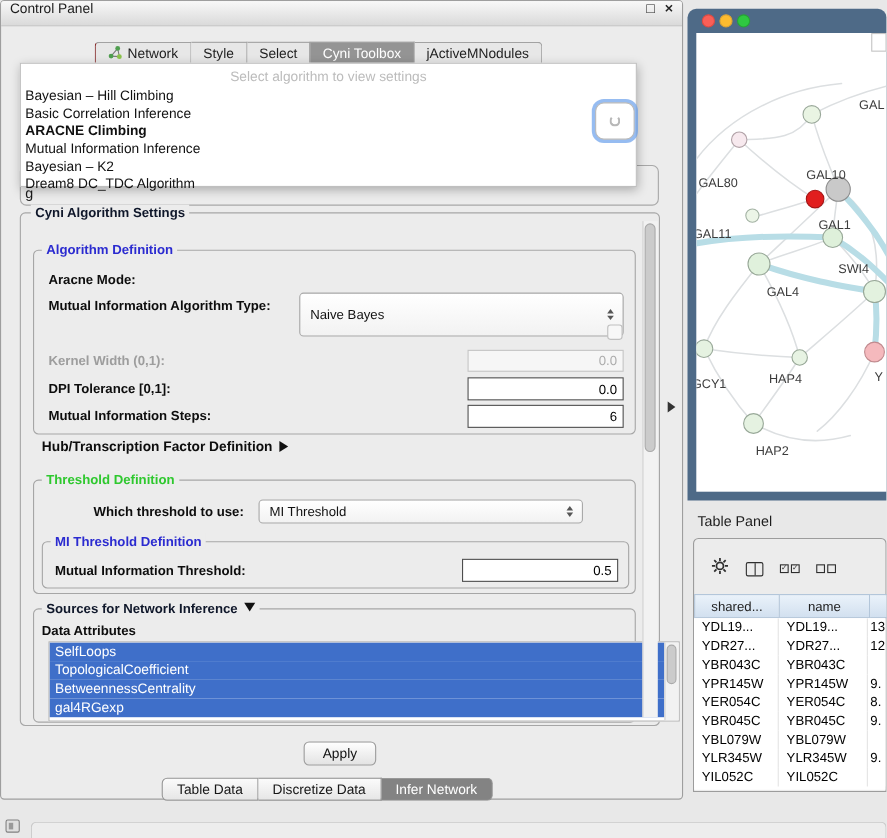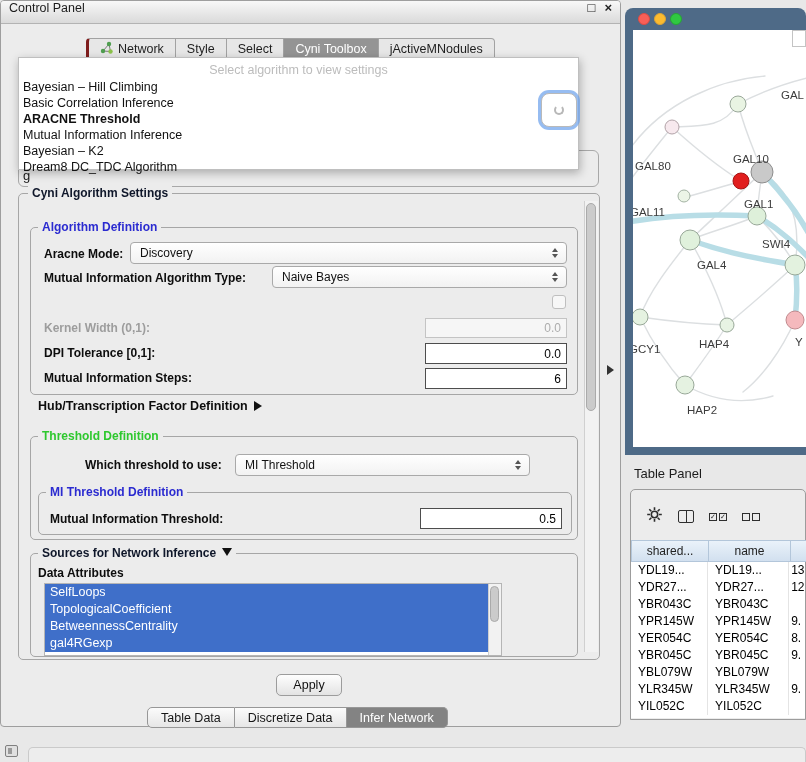--- a/index.html
+++ b/index.html
@@ -5,21 +5,21 @@
 *{box-sizing:border-box;margin:0;padding:0}
 body{font-family:"Liberation Sans",sans-serif;background:#e8e8e8}
 .page{position:relative;width:806px;height:762px;overflow:hidden;background:#e8e8e8}
 .abs{position:absolute}
 .win-grey{background:#ececec;border:1px solid #9e9e9e;border-radius:4px}
 .titlebar{background:linear-gradient(#f8f8f8,#dadada);border-bottom:1px solid #b3b3b3;display:flex;align-items:flex-start;padding:0 8px;border-radius:3px 3px 0 0}
 .titlebar .t{font-size:12.5px;color:#1c1c1c;flex:1}
 .tbbtn{font-size:13px;color:#222;margin-left:9px;cursor:default;line-height:1}
 .tabbar{display:flex;align-items:flex-end;z-index:2}
 .tab{height:22px;display:flex;align-items:center;gap:5px;padding:0 11px;border:1px solid #a2a2a2;border-left:none;background:#e7e7e7;font-size:12.5px;color:#1e1e1e;white-space:nowrap}
-.tab:first-child{border-left:3px solid #7f1d1d;border-radius:4px 0 0 0}
+.tab:first-child{border-left:1px solid #7f1d1d;border-radius:4px 0 0 0}
 .tab:last-child{border-radius:0 4px 0 0}
 .tab.active{background:#949494;color:#fff}
 .popup{background:#fff;border:1px solid #bfbfbf;box-shadow:1px 3px 9px rgba(0,0,0,.28);z-index:5}
 .popup .ph{color:#bcbcbc;text-align:center;font-size:12.5px;height:17px;line-height:17px;margin-top:4px}
 .opt{height:16px;line-height:16px;font-size:12.5px;padding-left:4px;color:#111;white-space:nowrap}
 .opt.sel{font-weight:bold}
 .focusbtn{background:#fff;border:1px solid #b9b9b9;border-radius:8px;box-shadow:0 0 0 3px rgba(105,160,235,.7);z-index:6}
 .focusbtn i{position:absolute;left:50%;top:50%;width:10px;height:10px;margin:-5px 0 0 -5px;border:2px solid #b8b8b8;border-top-color:transparent;border-radius:50%}
 .groupbox{border:1px solid #a6a6a6;border-radius:5px;z-index:2}
 .gtitle{position:absolute;background:#ececec;padding:0 4px;font-size:12px;font-weight:bold;color:#0f172a;z-index:3;white-space:nowrap}
@@ -111,21 +111,21 @@
     </div>
 
   <div class="frag" style="left:18px;top:150px;width:581px;height:37px"></div>
   <div class="plain" style="left:23px;top:168px;z-index:1;font-size:13px">g</div>
 
   <div class="abs popup" style="left:18px;top:57px;width:561px;height:113px">
     <div class="ph">Select algorithm to view settings</div>
     <div>
         <div class="opt">Bayesian – Hill Climbing</div>
         <div class="opt">Basic Correlation Inference</div>
-        <div class="opt sel">ARACNE Threshold</div>
+        <div class="opt sel">ARACNE Climbing</div>
         <div class="opt">Mutual Information Inference</div>
         <div class="opt">Bayesian – K2</div>
         <div class="opt">Dream8 DC_TDC Algorithm</div>
       </div>
   </div>
 
   <div class="abs focusbtn" style="left:541px;top:93px;width:36px;height:34px">
     <i></i>
   </div>
 
@@ -133,30 +133,23 @@
   <span class="gtitle" style="left:28px;top:186px">Cyni Algorithm Settings</span>
 
   <div class="vscroll" style="left:584px;top:201px;width:14px;height:451px">
     <div class="vthumb" style="left:1px;top:2px;width:10px;height:208px"></div>
   </div>
 
   <div class="abs groupbox" style="left:30px;top:227px;width:548px;height:168px"></div>
   <span class="gtitle blue" style="left:38px;top:220px">Algorithm Definition</span>
 
   <span class="flabel" style="left:44px;top:247px">Aracne Mode:</span>
-  <div class="combo" style="left:130px;top:242px;width:437px;height:22px">
-    <span class="val">Discovery</span>
-    <span class="spin">
-        <i class="up"></i>
-        <i class="dn"></i>
-      </span>
-  </div>
 
   <span class="flabel" style="left:44px;top:271px">Mutual Information Algorithm Type:</span>
-  <div class="combo" style="left:272px;top:266px;width:295px;height:22px">
+  <div class="combo" style="left:272px;top:266px;width:295px;height:40px">
     <span class="val">Naive Bayes</span>
     <span class="spin">
         <i class="up"></i>
         <i class="dn"></i>
       </span>
   </div>
 
   <div class="checkbox" style="left:552px;top:295px"></div>
 
   <span class="flabel dis" style="left:44px;top:321px">Kernel Width (0,1):</span>
@@ -186,21 +179,21 @@
   <span class="gtitle blue" style="left:46px;top:485px">MI Threshold Definition</span>
 
   <span class="flabel" style="left:50px;top:512px">Mutual Information Threshold:</span>
   <div class="tfield" style="left:420px;top:508px;width:142px;height:21px">0.5</div>
 
   <div class="abs groupbox" style="left:30px;top:553px;width:548px;height:104px"></div>
   <span class="gtitle" style="left:38px;top:546px"><span>Sources for Network Inference</span><span class="tri-down"></span></span>
 
   <span class="flabel" style="left:38px;top:566px">Data Attributes</span>
 
-  <div class="attrlist" style="left:44px;top:583px;width:458px;height:73px">
+  <div class="attrlist" style="left:44px;top:583px;width:574px;height:73px">
     <div class="vscroll" style="right:0;top:0;width:13px;height:71px">
       <div class="vthumb" style="left:1px;top:2px;width:9px;height:36px"></div>
     </div>
     <div>
         <div class="attritem sel">SelfLoops</div>
         <div class="attritem sel">TopologicalCoefficient</div>
         <div class="attritem sel">BetweennessCentrality</div>
         <div class="attritem sel">gal4RGexp</div>
       </div>
   </div>

